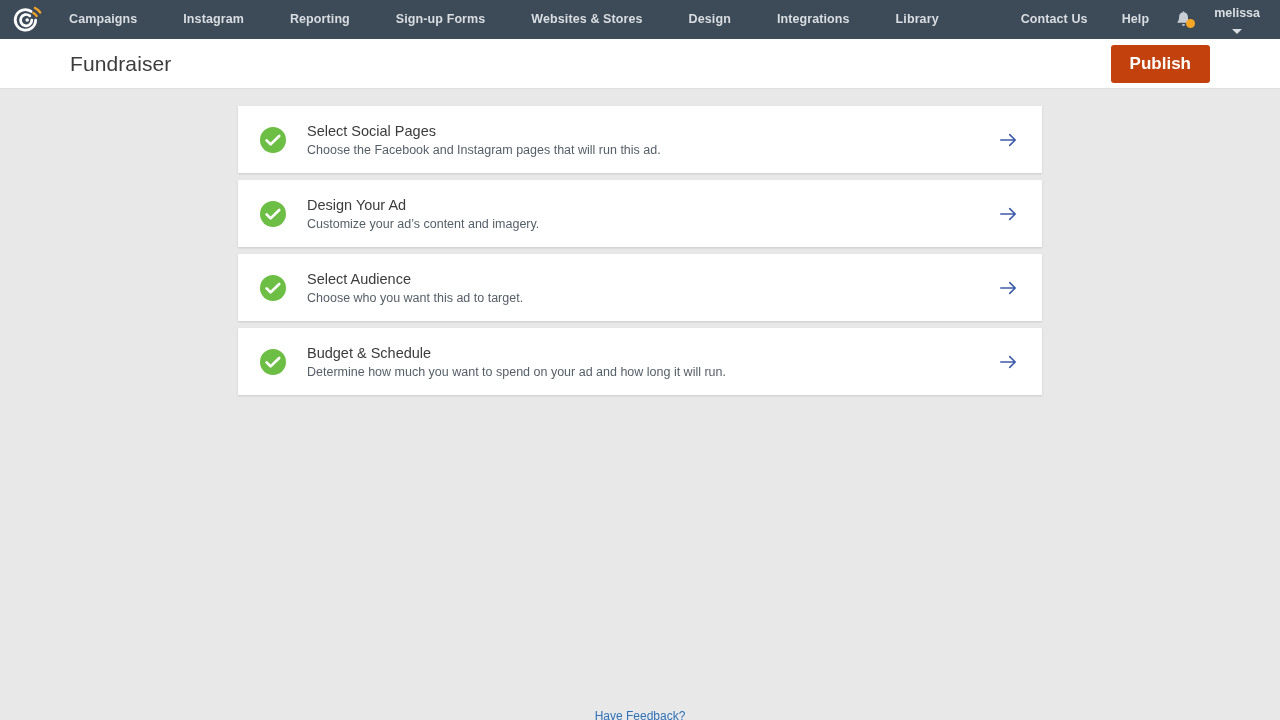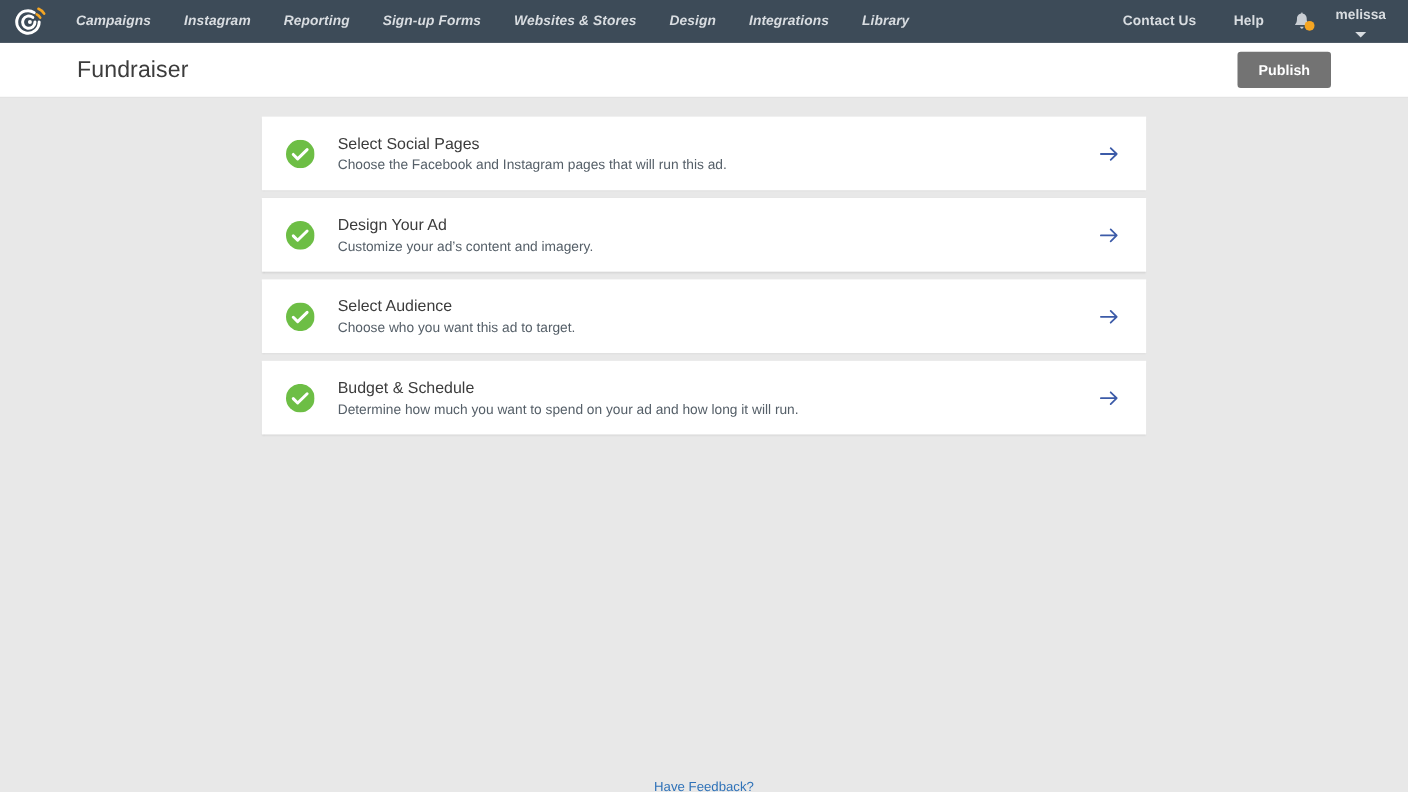--- a/index.html
+++ b/index.html
@@ -32,22 +32,21 @@
     display: flex;
     align-items: center;
     justify-content: center;
     flex: 0 0 54px;
   }
   .logo-wrap svg { display: block; }
 
   .nav-links {
     display: flex;
     align-items: flex-start;
-    gap: 0px;
-    font-style: italic;
+    gap: 16px;
   }
   .nav-link {
     color: #d9dde1;
     font-size: 12.5px;
     font-weight: bold;
     letter-spacing: 0.1px;
     padding: 0 15px;
     line-height: 39px;
     cursor: pointer;
     white-space: nowrap;
@@ -110,23 +109,23 @@
     border-bottom: 1px solid #e0e0e0;
   }
   .page-title {
     font-size: 21px;
     font-weight: normal;
     color: #3c3c3c;
     letter-spacing: 0.1px;
   }
   .publish-btn {
     margin-left: auto;
-    background: #737373;
+    background: #c2410c;
     color: #ffffff;
-    font-size: 13px;
+    font-size: 17px;
     font-weight: bold;
     border: none;
     border-radius: 3px;
     padding: 9px 19px;
     cursor: pointer;
     font-family: "Liberation Sans", sans-serif;
   }
 
   
   .main {

